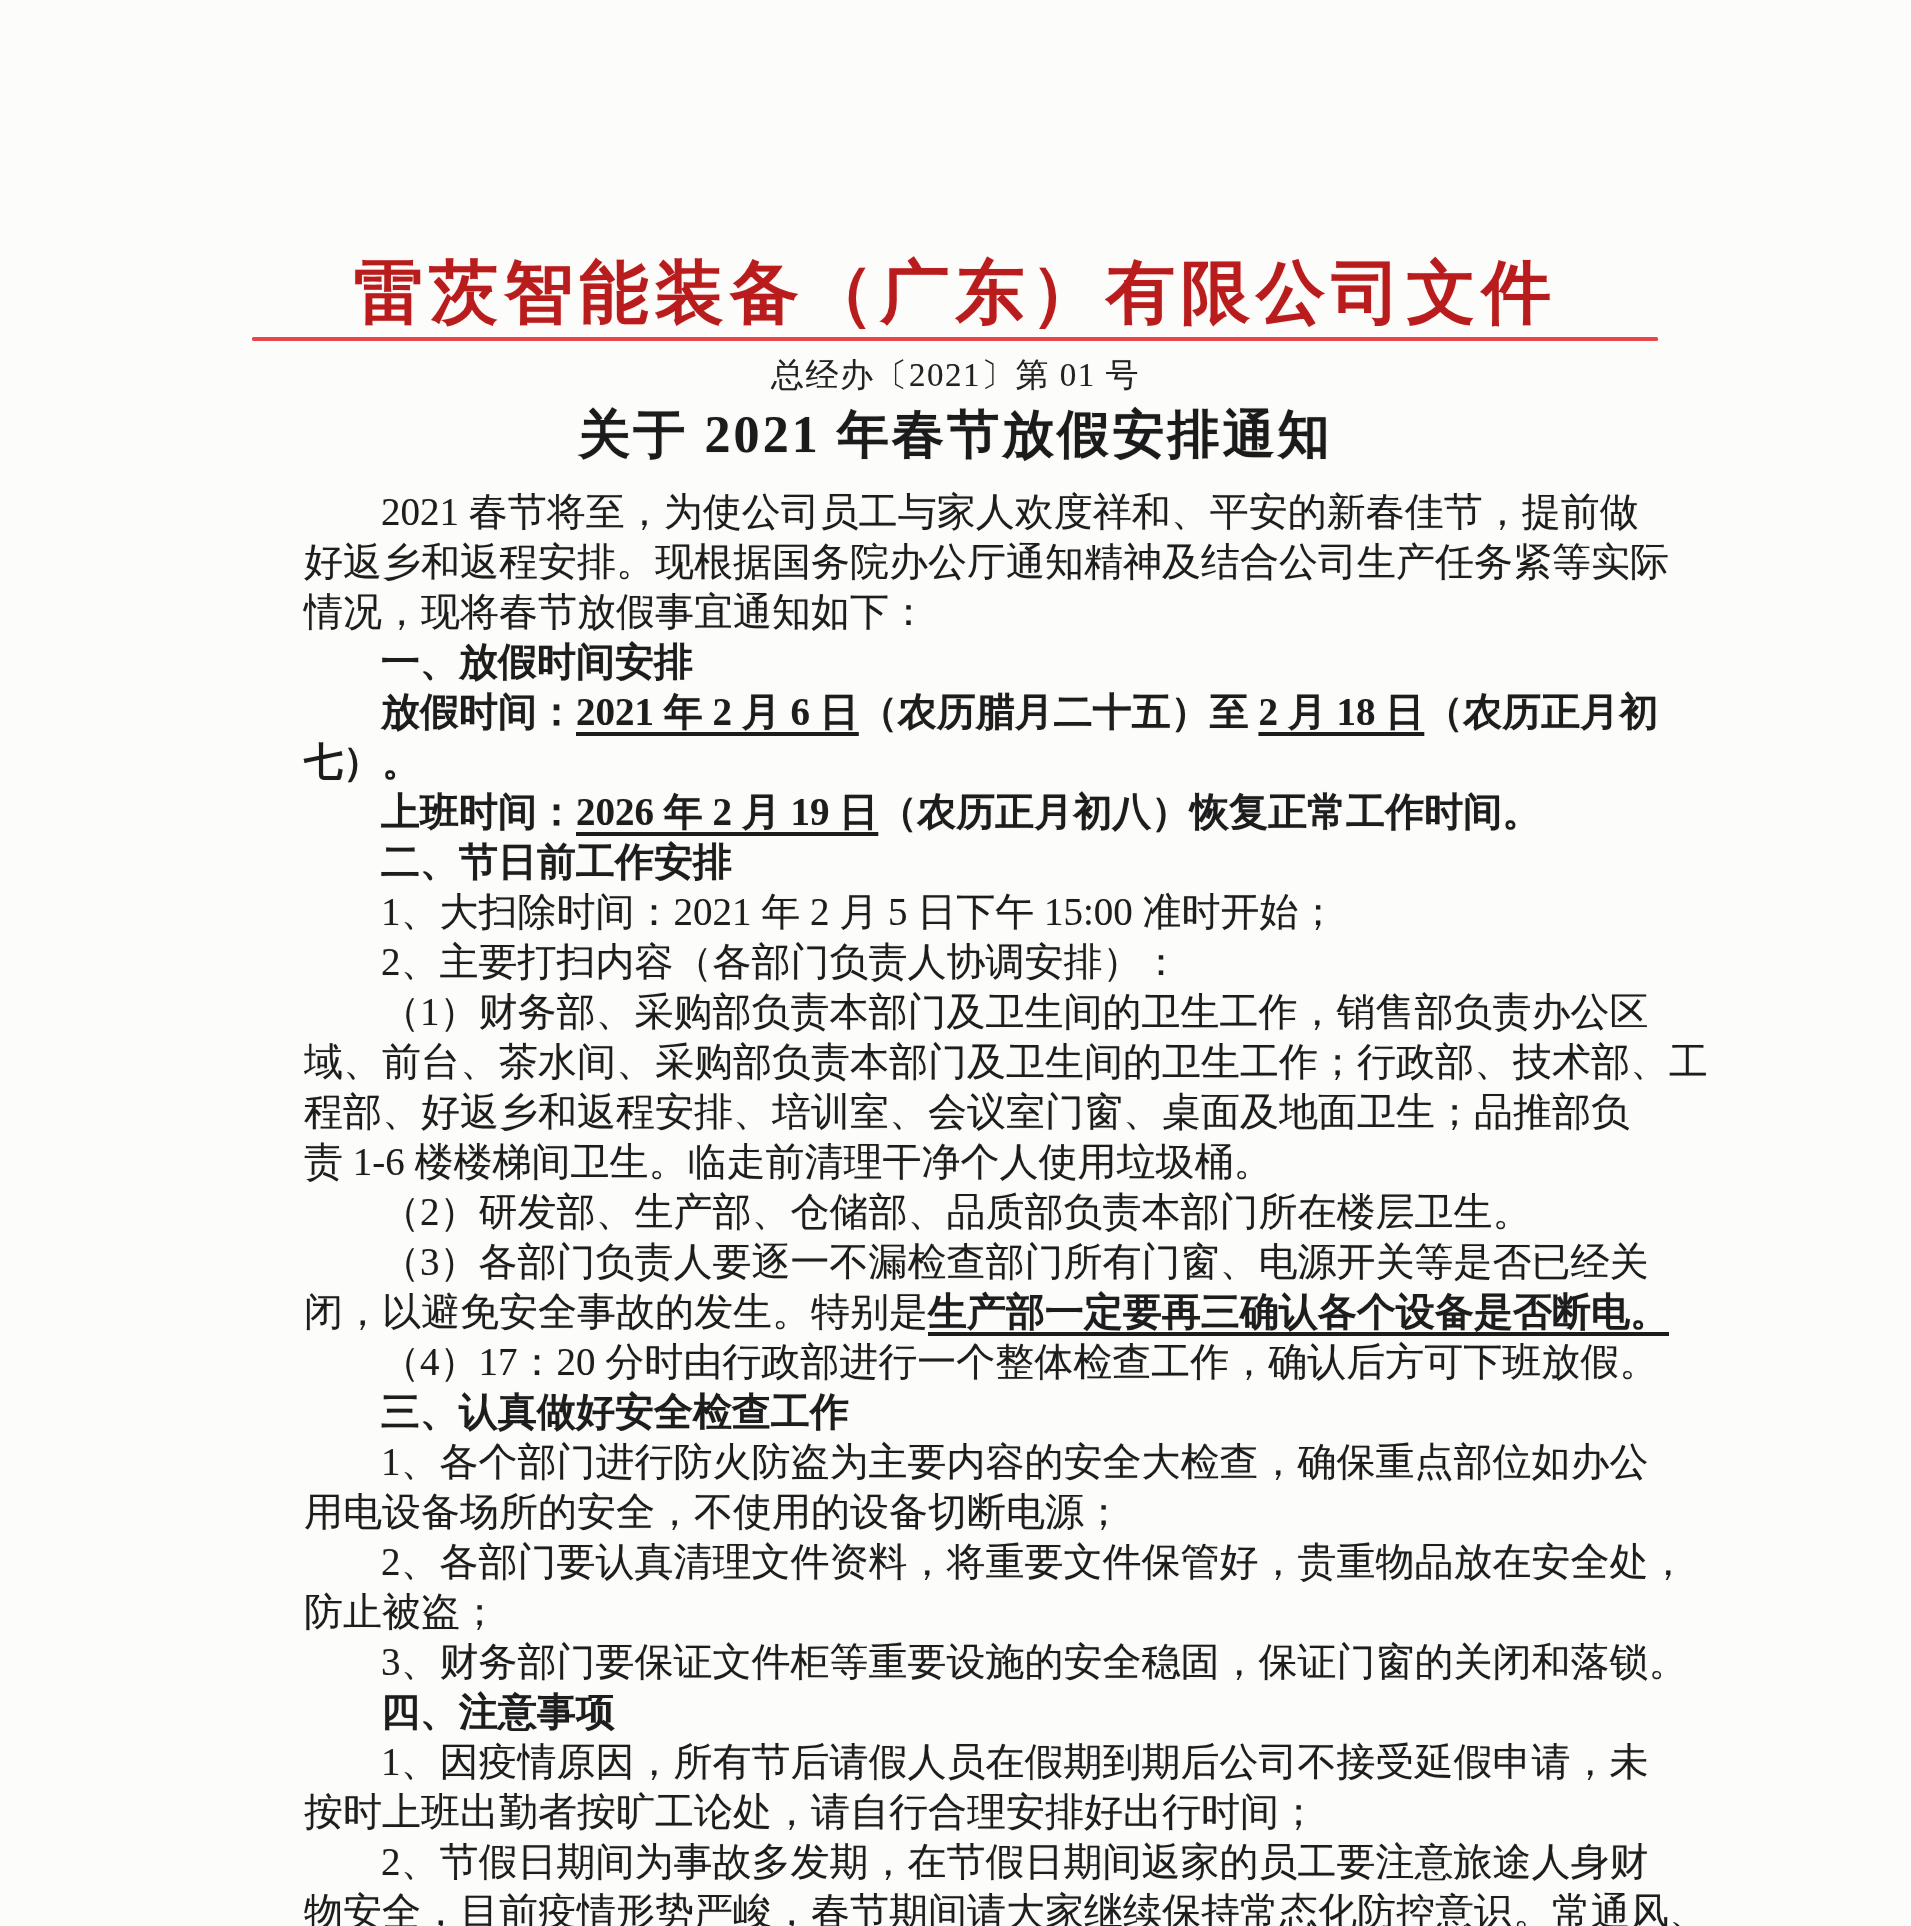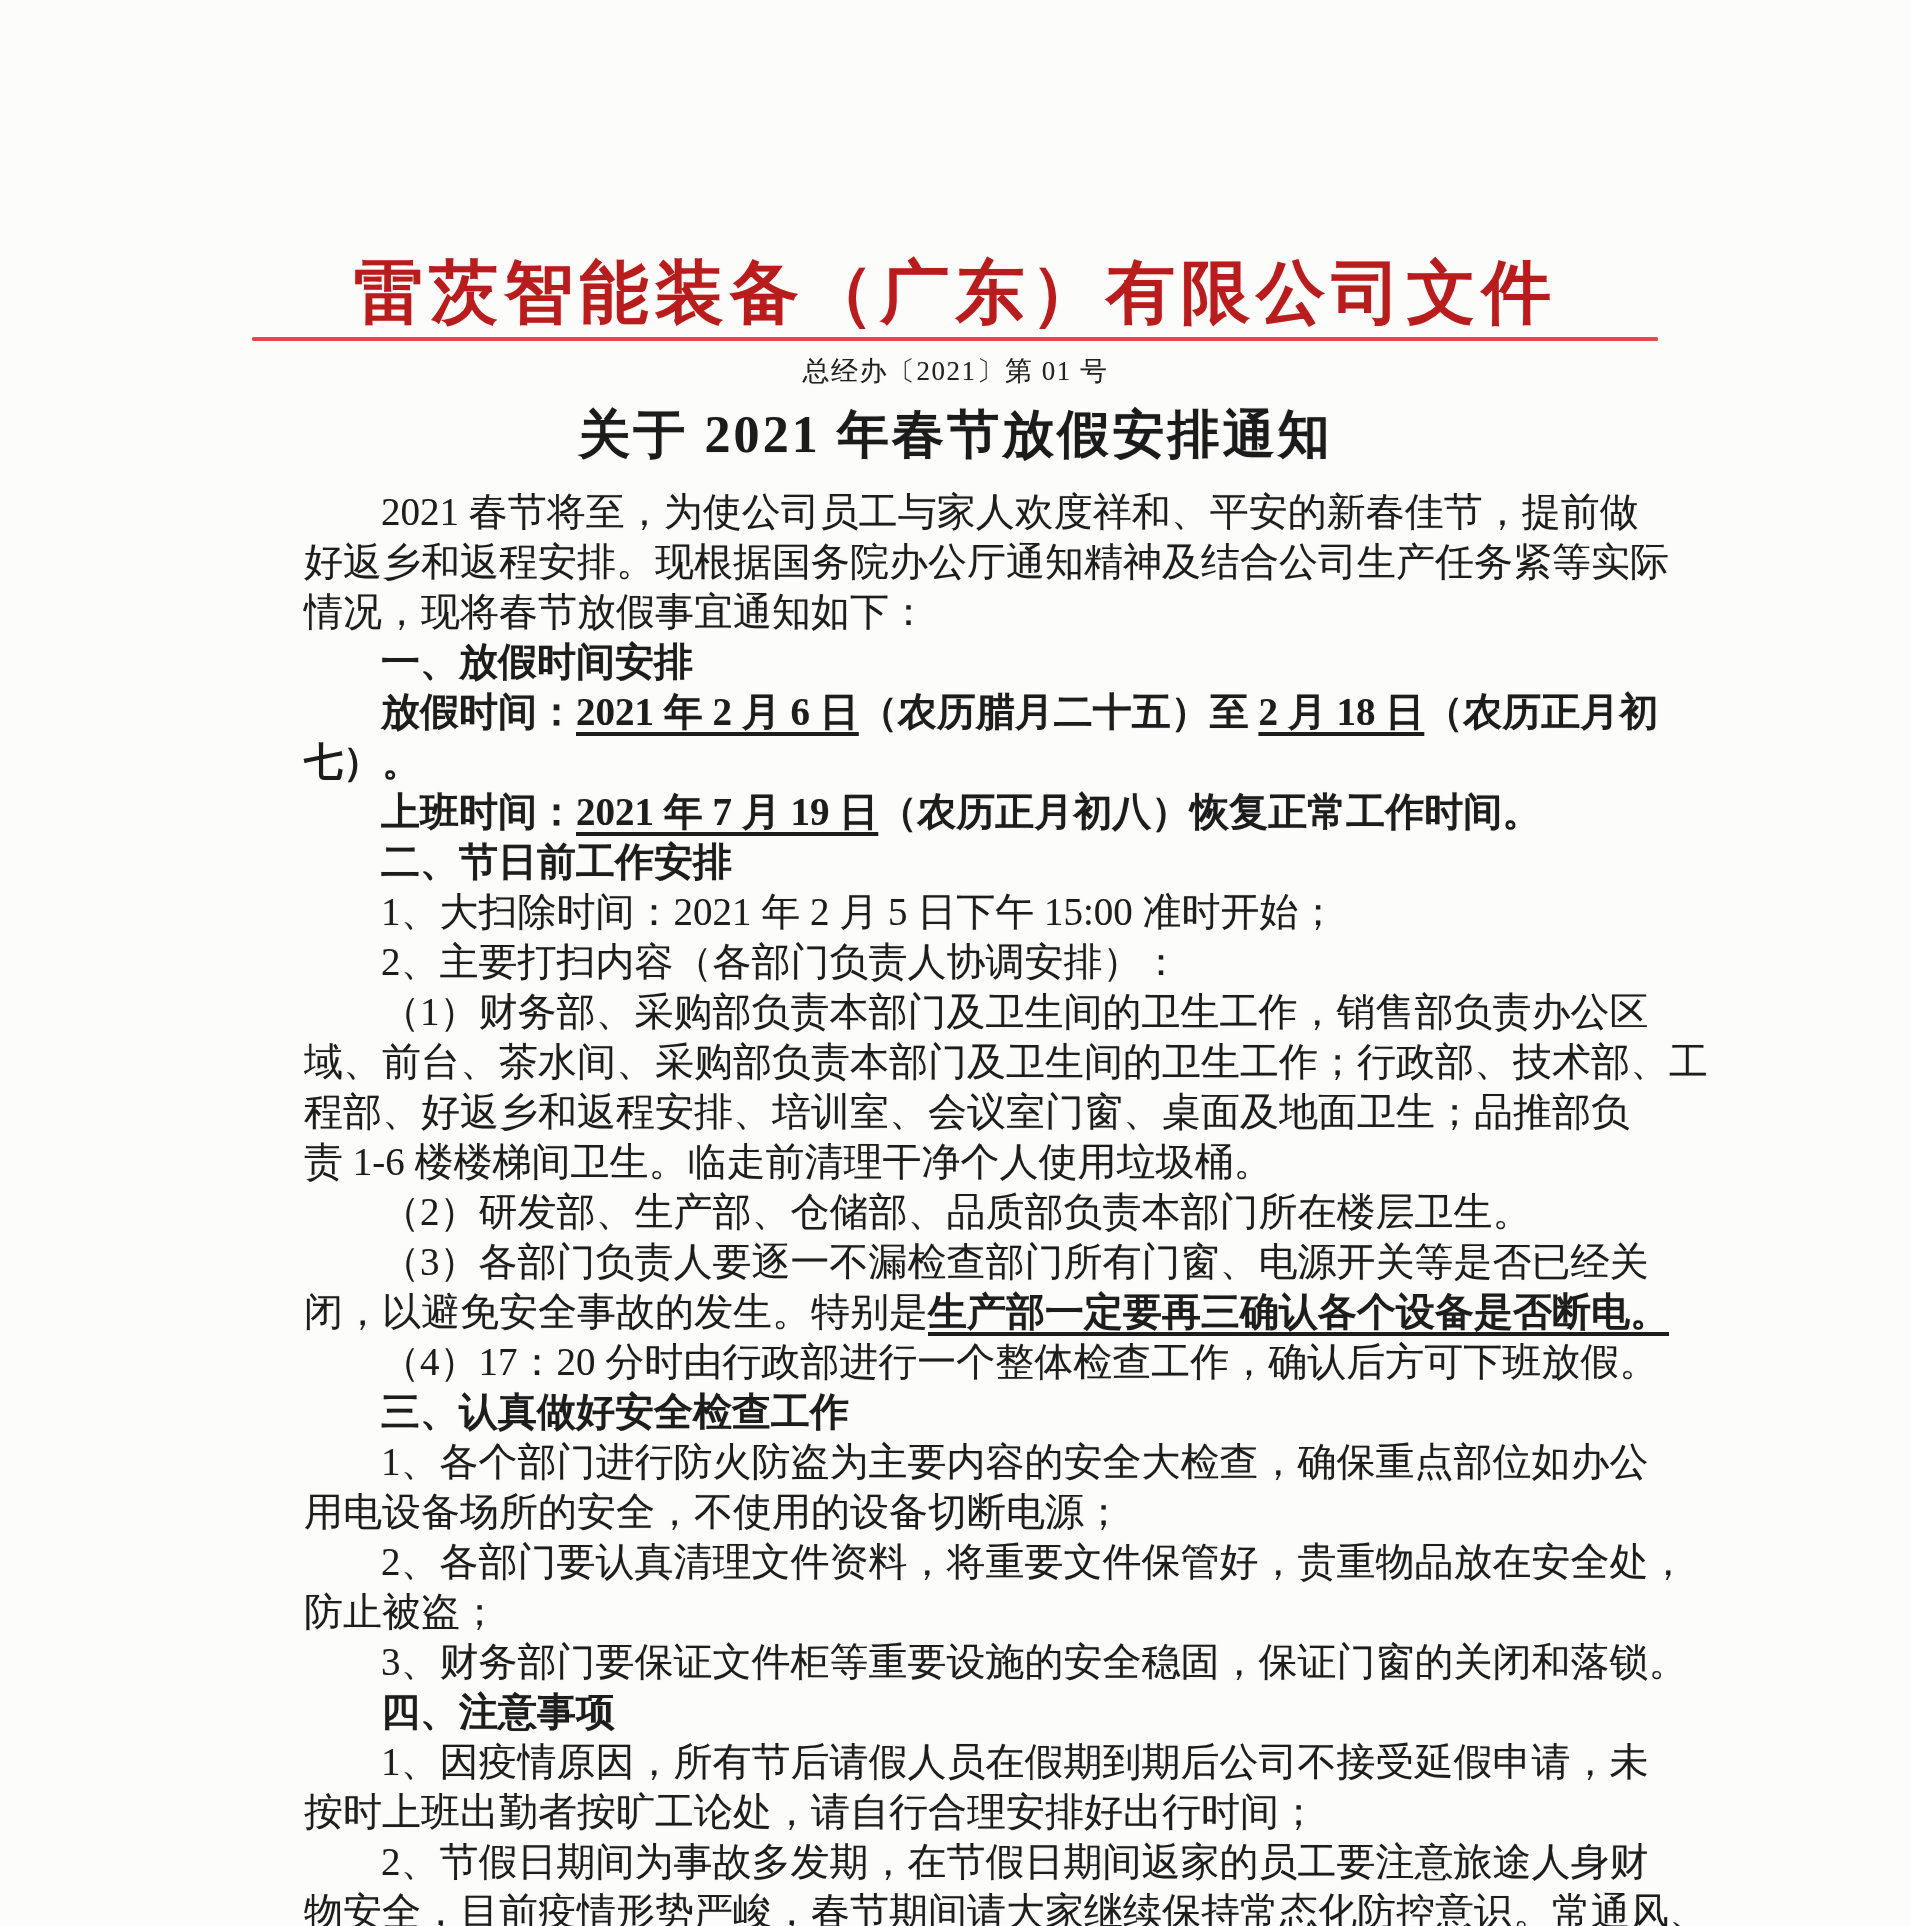--- a/index.html
+++ b/index.html
@@ -3,21 +3,21 @@
 <meta charset="utf-8">
 <style>
   html,body{margin:0;padding:0;background:#e8e8e6;}
   .page{position:relative;width:1911px;height:2704px;background:#fcfcfa;overflow:hidden;
         font-family:"Liberation Serif","DejaVu Serif",serif;color:#1d1d1d;}
   .abs{position:absolute;}
   
   .org-title{top:247px;left:0;width:1911px;text-align:center;font-size:69px;font-weight:700;
              letter-spacing:6.2px;color:#b91c1c;white-space:nowrap;text-shadow:0 0 1.2px rgba(233,70,76,.35);}
   .red-rule{top:337px;left:252px;width:1406px;height:3.9px;background:#e9464c;border-radius:1.5px;}
-  .doc-number{top:353px;left:0;width:1911px;text-align:center;font-size:27px;letter-spacing:1.5px;
+  .doc-number{top:353px;left:0;width:1911px;text-align:center;font-size:33px;letter-spacing:1.5px;
               color:#222;text-shadow:0 0 0.8px rgba(30,30,30,.3);}
   .main-title{top:400px;left:0;width:1911px;text-align:center;font-size:52px;font-weight:700;
               letter-spacing:3.1px;color:#1b1b1b;text-shadow:0 0 1.2px rgba(20,20,20,.3);}
   
   .doc-body{top:487px;left:304px;width:1321px;font-size:39px;line-height:50px;
             text-shadow:0 0 1px rgba(35,35,35,.28);}
   .bl{height:50px;white-space:nowrap;}
   .bl.ind{text-indent:77px;}
   .b{font-weight:700;}
   .u{text-decoration:underline;text-decoration-thickness:3.9px;text-underline-offset:7px;}
@@ -32,21 +32,21 @@
   <div class="abs doc-number">总经办〔2021〕第 01 号</div>
   <div class="abs main-title">关于 2021 年春节放假安排通知</div>
 
   <div class="abs doc-body">
       <div class="bl ind"><span>2021 春节将至，为使公司员工与家人欢度祥和、平安的新春佳节，提前做</span></div>
       <div class="bl"><span>好返乡和返程安排。现根据国务院办公厅通知精神及结合公司生产任务紧等实际</span></div>
       <div class="bl"><span>情况，现将春节放假事宜通知如下：</span></div>
       <div class="bl ind"><span class="b">一、放假时间安排</span></div>
       <div class="bl ind"><span class="b">放假时间：</span><span class="b u">2021 年 2 月 6 日</span><span class="b">（农历腊月二十五）至 </span><span class="b u">2 月 18 日</span><span class="b">（农历正月初</span></div>
       <div class="bl"><span class="b">七）。</span></div>
-      <div class="bl ind"><span class="b">上班时间：</span><span class="b u">2021 年 7 月 19 日</span><span class="b">（农历正月初八）恢复正常工作时间。</span></div>
+      <div class="bl ind"><span class="b">上班时间：</span><span class="b u">2026 年 2 月 19 日</span><span class="b">（农历正月初八）恢复正常工作时间。</span></div>
       <div class="bl ind"><span class="b">二、节日前工作安排</span></div>
       <div class="bl ind"><span>1、大扫除时间：2021 年 2 月 5 日下午 15:00 准时开始；</span></div>
       <div class="bl ind"><span>2、主要打扫内容（各部门负责人协调安排）：</span></div>
       <div class="bl ind"><span>（1）财务部、采购部负责本部门及卫生间的卫生工作，销售部负责办公区</span></div>
       <div class="bl"><span>域、前台、茶水间、采购部负责本部门及卫生间的卫生工作；行政部、技术部、工</span></div>
       <div class="bl"><span>程部、好返乡和返程安排、培训室、会议室门窗、桌面及地面卫生；品推部负</span></div>
       <div class="bl"><span>责 1-6 楼楼梯间卫生。临走前清理干净个人使用垃圾桶。</span></div>
       <div class="bl ind"><span>（2）研发部、生产部、仓储部、品质部负责本部门所在楼层卫生。</span></div>
       <div class="bl ind"><span>（3）各部门负责人要逐一不漏检查部门所有门窗、电源开关等是否已经关</span></div>
       <div class="bl"><span>闭，以避免安全事故的发生。特别是</span><span class="b u">生产部一定要再三确认各个设备是否断电。</span></div>

